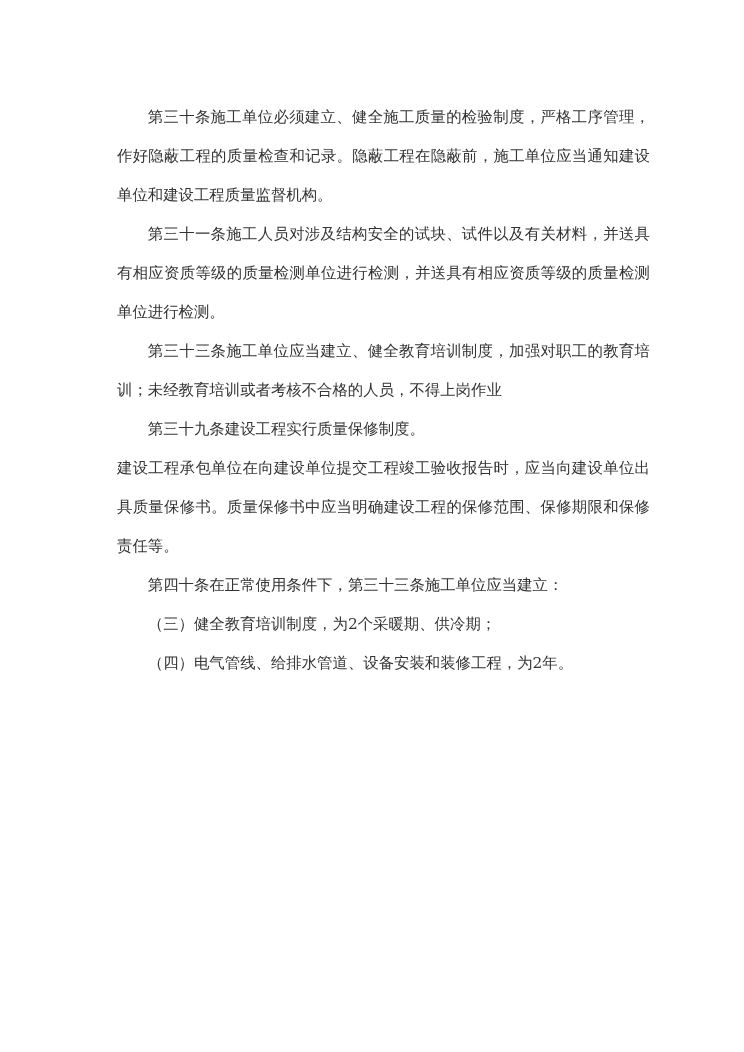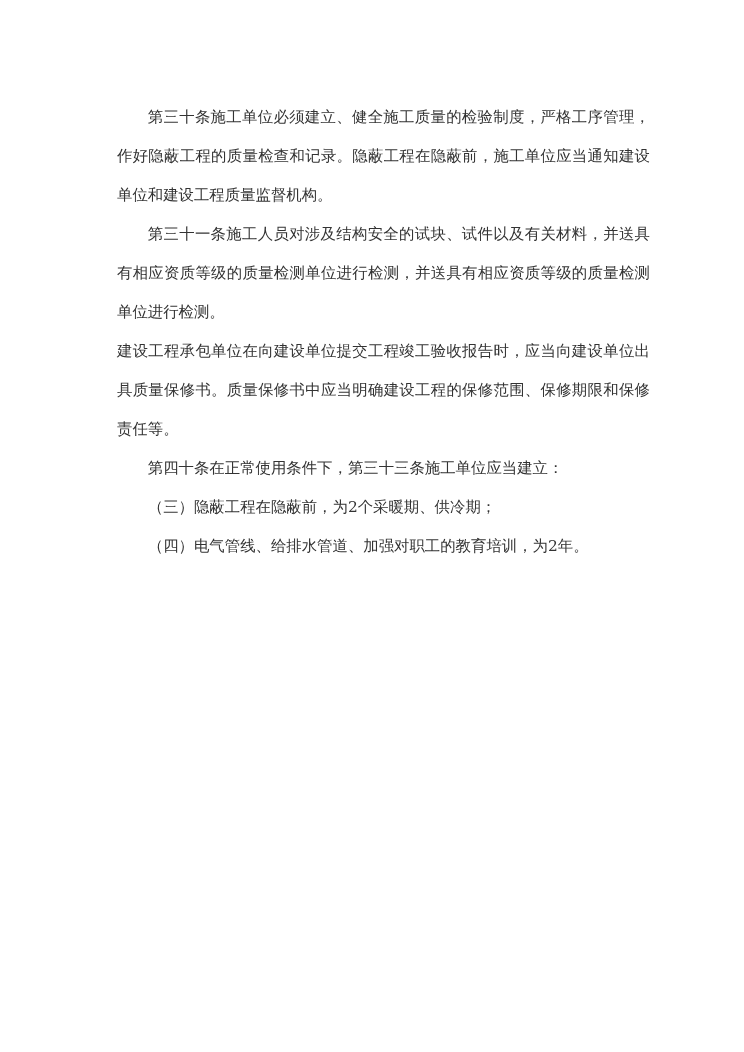--- a/index.html
+++ b/index.html
@@ -37,18 +37,20 @@
     text-indent: 0;
   }
 </style>
 </head>
 <body>
 
 <div class="page">
   <div class="doc-content">
     <p class="indent">第三十条施工单位必须建立、健全施工质量的检验制度，严格工序管理，作好隐蔽工程的质量检查和记录。隐蔽工程在隐蔽前，施工单位应当通知建设单位和建设工程质量监督机构。</p>
     <p class="indent">第三十一条施工人员对涉及结构安全的试块、试件以及有关材料，并送具有相应资质等级的质量检测单位进行检测，并送具有相应资质等级的质量检测单位进行检测。</p>
+    <p class="indent">第三十三条施工单位应当建立、健全教育培训制度，加强对职工的教育培训；未经教育培训或者考核不合格的人员，不得上岗作业</p>
+    <p class="indent">第三十九条建设工程实行质量保修制度。</p>
     <p class="flush">建设工程承包单位在向建设单位提交工程竣工验收报告时，应当向建设单位出具质量保修书。质量保修书中应当明确建设工程的保修范围、保修期限和保修责任等。</p>
     <p class="indent">第四十条在正常使用条件下，第三十三条施工单位应当建立：</p>
-    <p class="indent">（三）隐蔽工程在隐蔽前，为2个采暖期、供冷期；</p>
-    <p class="indent">（四）电气管线、给排水管道、加强对职工的教育培训，为2年。</p>
+    <p class="indent">（三）健全教育培训制度，为2个采暖期、供冷期；</p>
+    <p class="indent">（四）电气管线、给排水管道、设备安装和装修工程，为2年。</p>
   </div>
 </div>
 
 </body></html>

